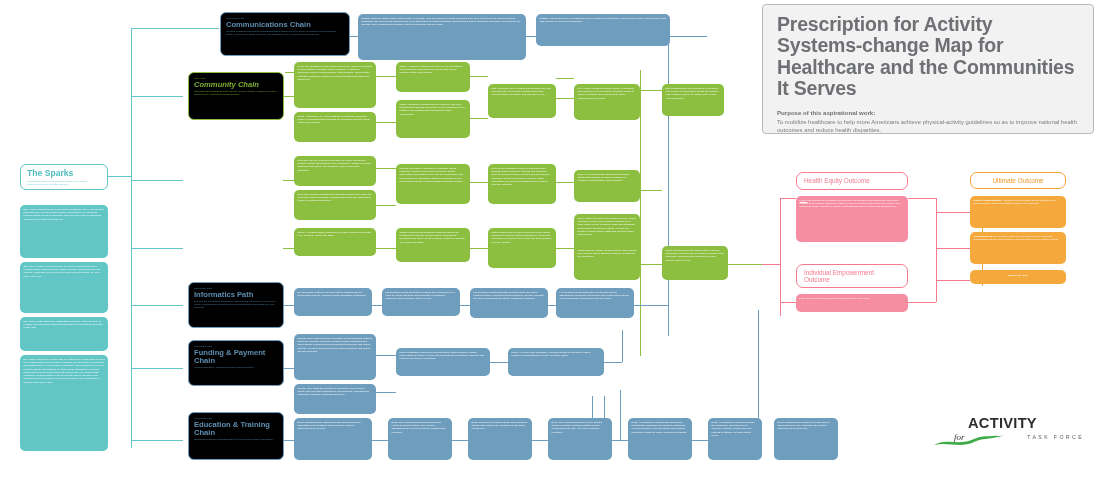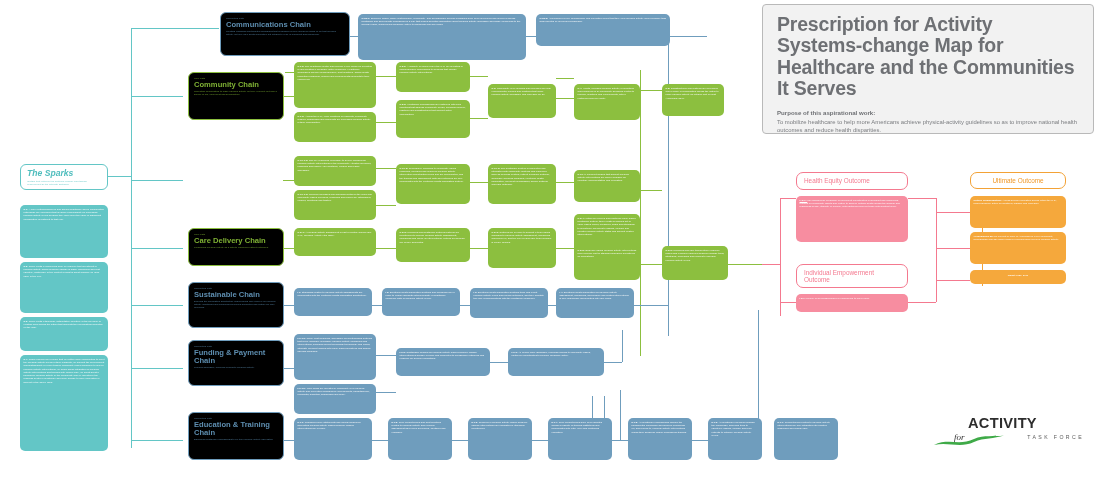--- a/index.html
+++ b/index.html
@@ -42,21 +42,21 @@
 
   
   #titlepanel{position:absolute;left:762px;top:4px;width:332px;height:130px;
      background:#f2f2f2;border:1.3px solid #b9b9b9;border-radius:4px;padding:9px 14px;box-sizing:border-box;}
   #titlepanel h1{margin:0;font-size:19.5px;line-height:1.1;color:#6e7074;font-weight:bold;letter-spacing:-.2px;}
   #titlepanel .purp{margin-top:9px;font-size:6.1px;font-weight:bold;color:#6e7074;}
   #titlepanel .purpbody{margin-top:2px;font-size:5.9px;line-height:1.45;color:#7b7d80;}
 
   
   .sparkhead{position:absolute;box-sizing:border-box;border:1.4px solid #63c6c6;border-radius:6px;
-     background:#fff;padding:4px 6px;font-style:italic;}
+     background:#fff;padding:4px 6px;}
   .sparkhead .ttl{color:#4fbdbd;font-weight:bold;font-size:8.6px;line-height:1.1;}
   .sparkhead .sub{color:#7ed0d0;font-size:2.5px;line-height:1.3;margin-top:1.5px;}
 
   
   .pill{position:absolute;box-sizing:border-box;border-radius:7px;background:#fff;
         display:flex;align-items:center;padding:3px 7px;}
   .pill span{font-size:6.4px;line-height:1.15;font-weight:normal;}
 
   
   #logo{position:absolute;left:934px;top:414px;width:150px;height:50px;}
@@ -180,36 +180,31 @@
     <b>S.4: </b>
     <span>Public policies are in place that (a) better equip communities to meet the physical-activity needs of their residents, (b) support the development and sustainability of a well-trained community-based workforce to deliver physical-activity interventions, (c) spark broad integration of physical-activity interventions and tracking into clinical care, (d) solicit greater funding for physical activity in the community and (e) incentivize the business sector in healthcare and more broadly to drive innovation in support of the above aims.</span>
   </div>
 
   <div class="chain blue-o" style="left:220px;top:12px;width:130px;height:44px;">
     <div class="kicker">Supporting Path</div>
     <div class="ttl" style="font-size:7.6px;">Communications Chain</div>
     <div class="sub">Creating engaging and targeted messaging that persuades people across all walks of life that physical activity not only as a health imperative but integral to a life of fulfillment and happiness.</div>
   </div>
 
-  <div class="chain green-o" style="left:188px;top:72px;width:96px;height:48px;">
+  <div class="chain green-o" style="left:188px;top:72px;width:96px;height:48px;font-style:italic;">
     <div class="kicker">Core Path</div>
     <div class="ttl" style="font-size:7.6px;">Community Chain</div>
     <div class="sub">Recruiting communities to make physical activity not only a priority but also a source of fun, enjoyment and socialization.</div>
   </div>
 
 
-  <div class="chain green-o" style="left:188px;top:228px;width:96px;height:38px;">
-    <div class="kicker">Core Path</div>
-    <div class="ttl" style="font-size:7.6px;">Care Delivery Chain</div>
-    <div class="sub">Prescribing physical activity as a path to enhanced patient outcomes.</div>
-  </div>
 
   <div class="chain blue-o" style="left:188px;top:282px;width:96px;height:46px;">
     <div class="kicker">Supporting Path</div>
-    <div class="ttl" style="font-size:7.6px;">Sustainable Chain</div>
+    <div class="ttl" style="font-size:7.6px;">Informatics Path</div>
     <div class="sub">Evolving the information architecture underpinning care delivery so physical-activity monitoring and counseling becomes supported and routine for care providers.</div>
   </div>
 
   <div class="chain blue-o" style="left:188px;top:412px;width:96px;height:48px;">
     <div class="kicker">Supporting Path</div>
     <div class="ttl" style="font-size:7.6px;">Education &amp; Training Chain</div>
     <div class="sub">Equipping healthcare professionals to be true physical-activity advocates.</div>
   </div>
 
   <div class="chain blue-o" style="left:188px;top:340px;width:96px;height:46px;">

